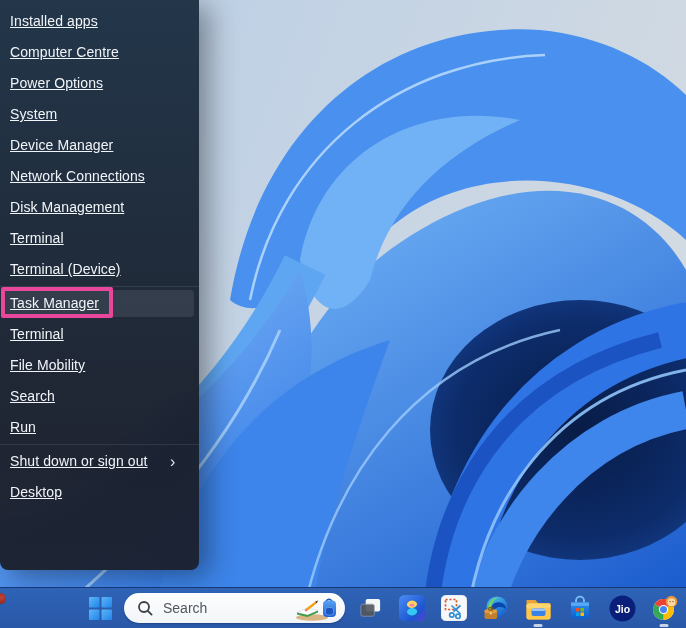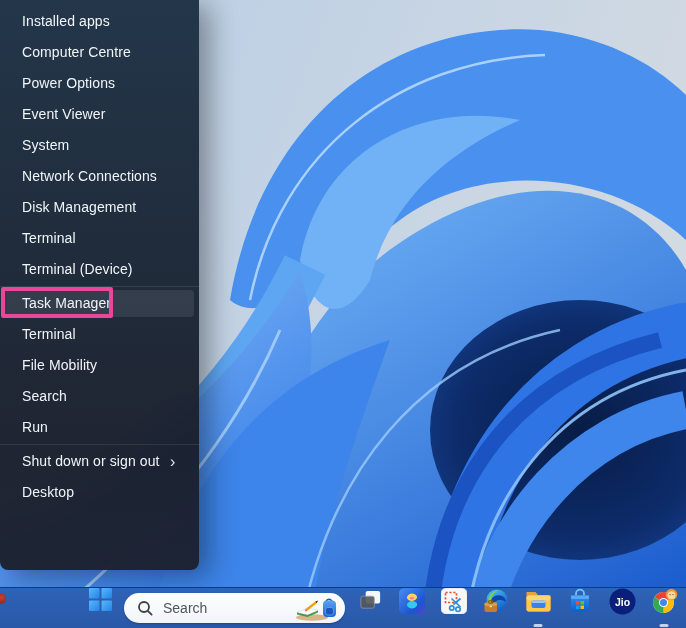--- a/index.html
+++ b/index.html
@@ -18,21 +18,21 @@
     border-radius:0 0 8px 8px;
     box-shadow:10px 6px 28px rgba(0,0,0,.38);
     padding-top:6px;box-sizing:border-box;
     z-index:5;
   }
   .mi{
     position:relative;height:31px;line-height:31px;
     color:#f1f5f9;font-size:14px;letter-spacing:.1px;
     cursor:default;white-space:nowrap;
   }
-  .mi .lbl{position:relative;z-index:2;padding-left:22px;}
+  .mi .lbl{position:relative;z-index:2;padding-left:10px;text-decoration:underline;}
   .mi .hoverbg{
     position:absolute;left:4px;right:5px;top:2px;bottom:2px;
     background:rgba(255,255,255,.09);border-radius:4px;z-index:1;
   }
   .mi .chev{
     position:absolute;left:170px;top:0;z-index:2;
     font-size:16px;color:#dde4ea;
   }
   .sep{height:1px;margin:1px 0;background:rgba(255,255,255,.09);}
   .annotation-box{
@@ -47,21 +47,21 @@
     border-top:1px solid rgba(9,30,72,.55);
     box-sizing:border-box;z-index:6;
     display:flex;align-items:center;
   }
   .edge-red{
     position:absolute;left:-5px;top:5px;width:11px;height:11px;border-radius:50%;
     background:radial-gradient(circle at 60% 40%,#c04437,#7c1f15);
   }
   .tb-group{display:flex;align-items:center;margin-left:78px;}
   .tb-btn{
-    width:42px;height:41px;display:flex;align-items:flex-start;justify-content:center;
+    width:42px;height:41px;display:flex;align-items:center;justify-content:center;
     position:relative;border-radius:5px;
   }
   .tb-btn.start{width:44px;}
   .run-dot{
     position:absolute;bottom:2px;left:50%;transform:translateX(-50%);
     width:9px;height:3px;border-radius:2px;background:rgba(235,240,246,.8);
   }
   .search-pill{
     width:221px;height:30px;border-radius:16px;margin:0 4px 0 2px;
     background:linear-gradient(180deg,#fdfeff,#f2f5f8);
@@ -109,22 +109,22 @@
   <path d="M0 628 L0 520 C120 480 230 390 300 270 C330 370 300 470 230 560 C190 600 100 620 60 628 Z" fill="url(#p2)"></path>
   <path d="M150 628 C180 480 260 380 390 340 C350 450 320 540 310 628 Z" fill="#3d85ea"></path>
   <path d="M40 628 C120 560 220 470 280 330" stroke="#a9d2fb" stroke-width="3" fill="none" opacity="0.85"></path>
   <path d="M300 628 C330 470 420 360 560 330" stroke="#9ccafb" stroke-width="2.5" fill="none" opacity="0.8"></path>
 </svg>
 
 <div class="menu">
   <div class="mi"><span class="lbl">Installed apps</span></div>
   <div class="mi"><span class="lbl">Computer Centre</span></div>
   <div class="mi"><span class="lbl">Power Options</span></div>
-  <div class="mi"><span class="lbl">Event Viewer</span></div>
   <div class="mi"><span class="lbl">System</span></div>
+  <div class="mi"><span class="lbl">Device Manager</span></div>
   <div class="mi"><span class="lbl">Network Connections</span></div>
   <div class="mi"><span class="lbl">Disk Management</span></div>
   <div class="mi"><span class="lbl">Terminal</span></div>
   <div class="mi"><span class="lbl">Terminal (Device)</span></div>
   <div class="sep"></div>
   <div class="mi">
     <span class="hoverbg"></span>
     <span class="annotation-box"></span>
     <span class="lbl">Task Manager</span>
   </div>

